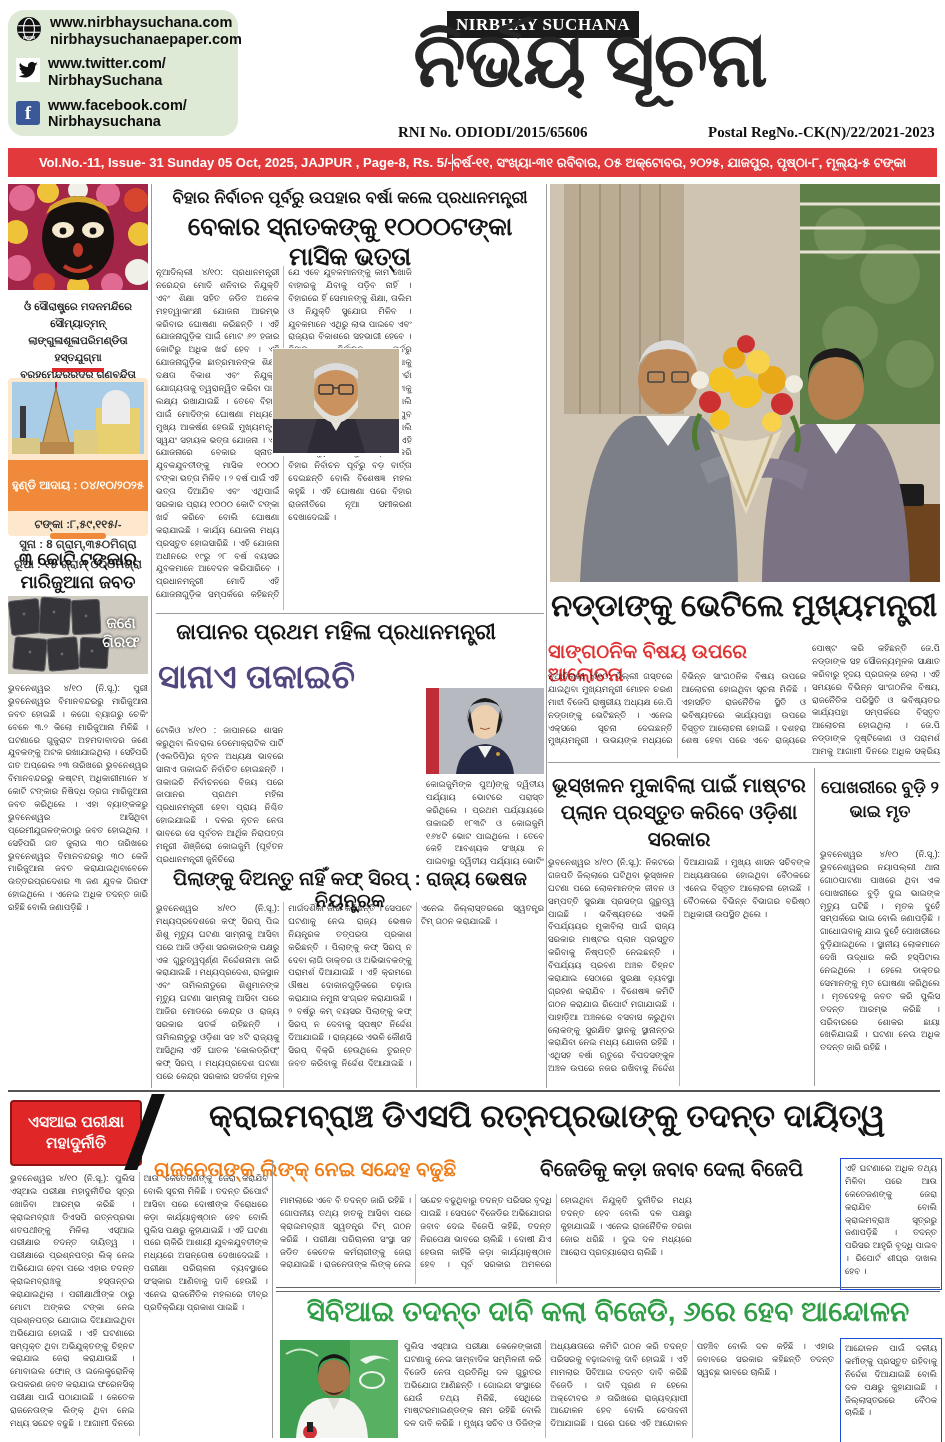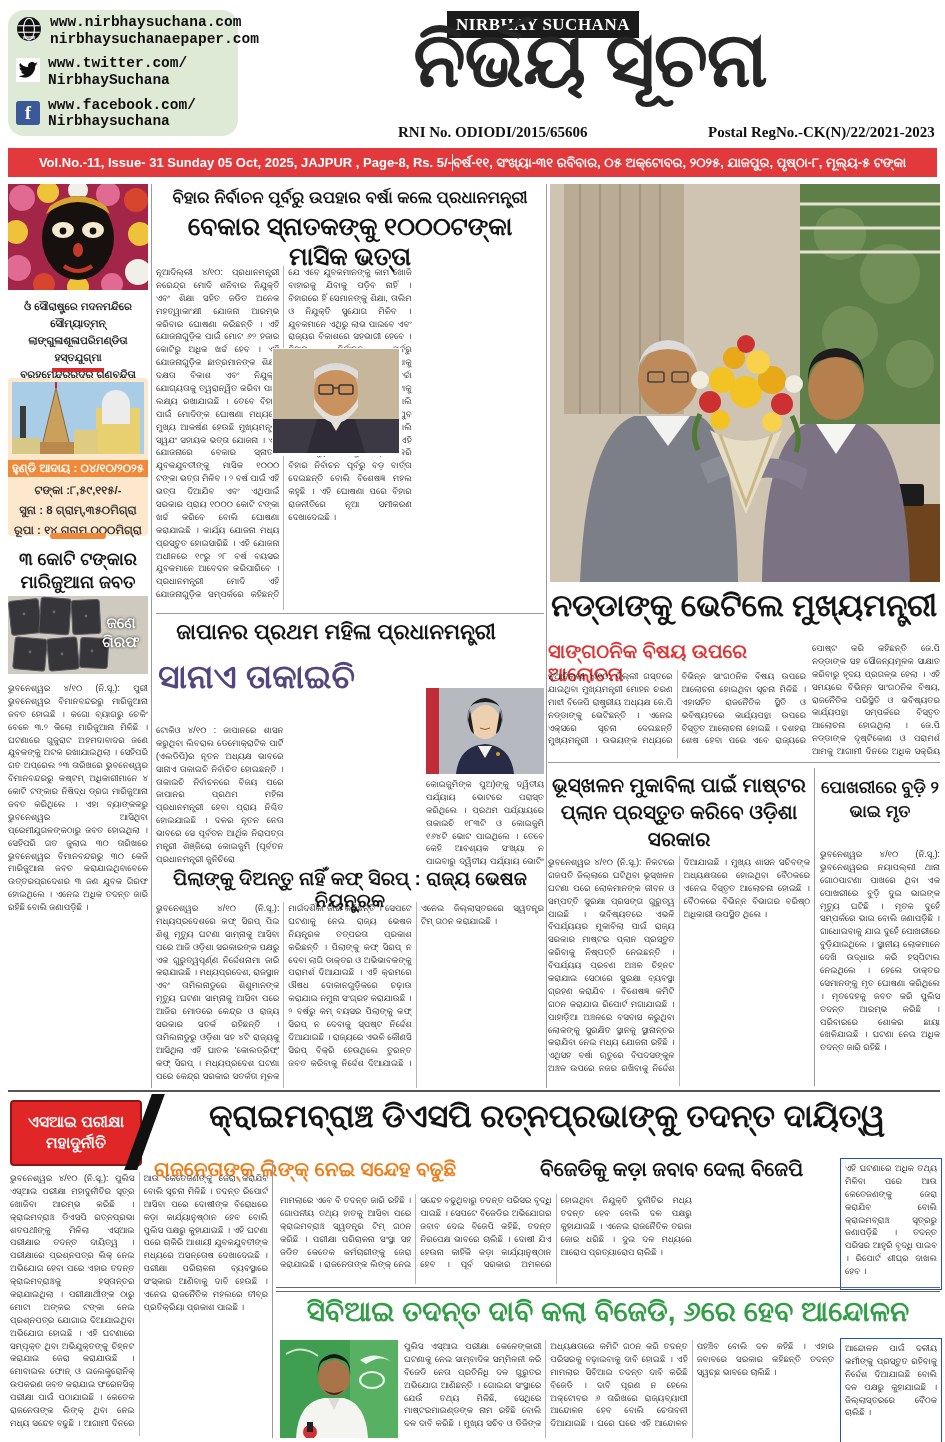--- a/index.html
+++ b/index.html
@@ -11,21 +11,21 @@
   .cols2{column-count:2;column-gap:9px;column-rule:1px solid #b5b5b5;column-fill:auto;}
   .cols3{column-count:3;column-gap:9px;column-rule:1px solid #b5b5b5;column-fill:auto;}
   .cols4{column-count:4;column-gap:9px;column-rule:1px solid #b5b5b5;column-fill:auto;}
   .hl{font-weight:bold;color:#151515;}
   .vrule{width:1px;background:#9a9a9a;}
   .hrule{height:1px;background:#9a9a9a;}
   .serifb{font-family:"Liberation Serif",serif;font-weight:bold;}
   
   .socialbox{background:#dee9d6;border-radius:16px;}
   .socrow{display:flex;align-items:center;gap:8px;padding:4px 8px;}
-  .soctxt{font-family:Liberation Mono, monospace;font-weight:bold;font-size:14.5px;line-height:1.15;color:#101010;}
+  .soctxt{font-family:Liberation Sans, sans-serif;font-weight:bold;font-size:14.5px;line-height:1.15;color:#101010;}
   .banner{background:#1b1b1b;color:#fff;display:flex;align-items:center;justify-content:center;
           font-family:"Liberation Serif",serif;font-weight:bold;font-size:17px;letter-spacing:.5px;}
   .dateline{background:#e23a3c;color:#fff;display:flex;align-items:center;justify-content:center;gap:0;}
   .redbox{background:#e02626;border:2px solid #8c1414;border-radius:4px;color:#fff;
           display:flex;flex-direction:column;align-items:center;justify-content:center;
           font-weight:bold;font-size:15.5px;line-height:1.35;}
   .sidebox{border:1px solid #1d4ed8;padding:3px 4px;}
   .overlaytxt{color:#fff;font-weight:bold;font-size:15px;line-height:1.25;text-align:center;text-shadow:0 0 3px #000;}
 </style>
 </head>
@@ -130,21 +130,21 @@
           <rect x="90" y="22" width="28" height="20" fill="#ececec"></rect>
         <path d="M28 72 L44 6 L60 72 Z" fill="#caa05c"></path>
         <path d="M28 72 L44 6 L60 72 Z" fill="none" stroke="#8a6a34" stroke-width="1"></path>
         <rect x="24" y="60" width="40" height="12" fill="#b8884c"></rect>
         <line x1="44" y1="6" x2="44" y2="0" stroke="#c23" stroke-width="2"></line>
         <rect x="8" y="24" width="6" height="48" fill="#3a3a3a"></rect>
         <rect x="0" y="56" width="28" height="16" fill="#d8c888"></rect>
         <rect x="62" y="48" width="24" height="24" fill="#e0cc80"></rect>
       </svg>
     </div>
-    <div style="background:#f08a3a;color:#fff;font-weight:bold;font-size:11.5px;text-align:center;padding:2px 0;margin-top:2px;">ହୁଣ୍ଡି ଆଦାୟ : ୦୪/୧୦/୨୦୨୫</div>
+    <div style="background:#f08a3a;color:#fff;font-weight:bold;font-size:11.5px;text-align:center;padding:19px 0;margin-top:2px;">ହୁଣ୍ଡି ଆଦାୟ : ୦୪/୧୦/୨୦୨୫</div>
     <div class="ctr" style="font-weight:bold;font-size:11.5px;color:#333;line-height:1.75;margin-top:3px;">
       <div>ଟଙ୍କା :୮,୫୯,୧୧୫/-</div>
       <div>ସୁନା : 8 ଗ୍ରାମ୍,୩୫୦ମିଗ୍ରା</div>
       <div>ରୂପା : ୧୪ ଗ୍ରାମ୍ ୦୦୦ମିଗ୍ରା</div>
     </div>
     <div class="abs" style="left:42px;bottom:-3px;width:56px;height:6px;background:#f08a3a;border-radius:3px;"></div>
   </div>
 
   <div class="abs ctr hl" style="left:8px;top:548px;width:140px;font-size:17.5px;line-height:1.3;">୩ କୋଟି ଟଙ୍କାର ମାରିଜୁଆନା ଜବତ</div>
 

